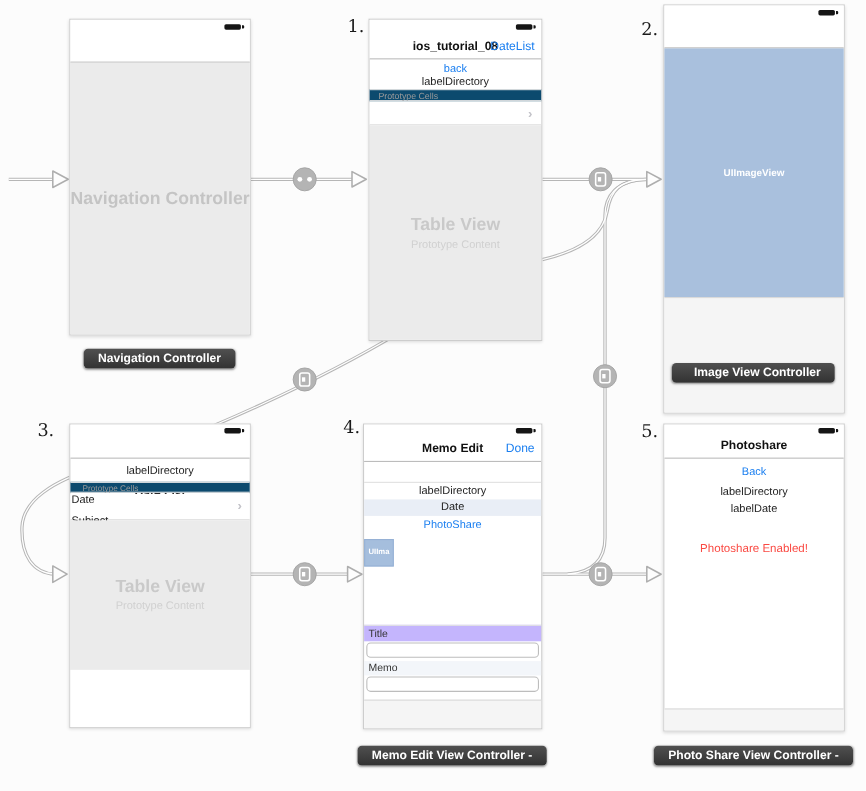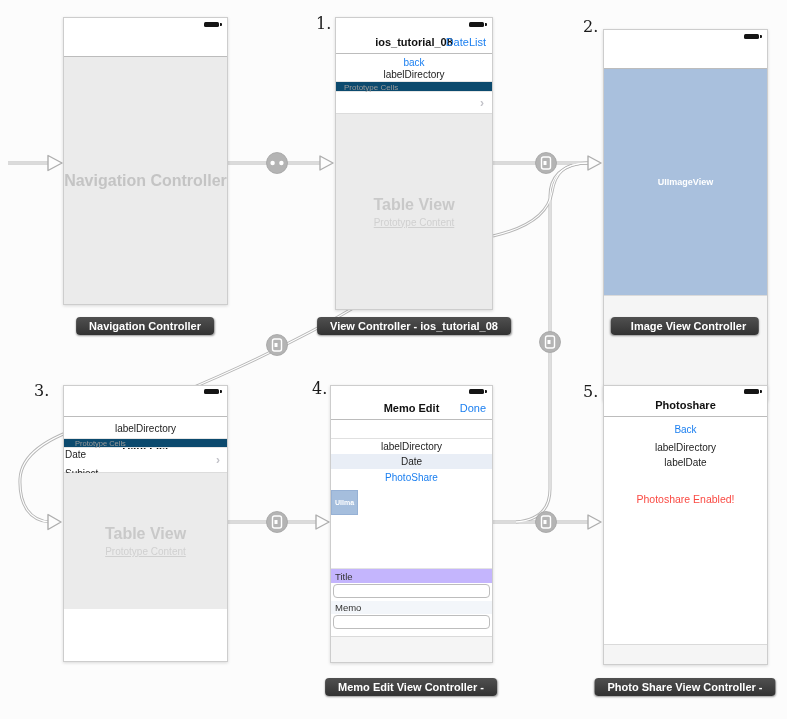--- a/index.html
+++ b/index.html
@@ -14,21 +14,21 @@
   .battery{position:absolute;width:15px;height:5px;background:#151515;border-radius:1.5px;}
   .battery:after{content:"";position:absolute;right:-2.5px;top:1px;width:2px;height:3px;
           background:#151515;border-radius:0 1px 1px 0;}
   .cx{position:absolute;left:0;right:0;text-align:center;}
   .navtitle{font-size:11px;font-weight:bold;color:#111;}
   .bluebtn{color:#1b7ff0;font-size:10.5px;text-align:center;}
   .hair{position:absolute;left:0;right:0;height:1px;}
   .grayarea{position:absolute;left:0;right:0;background:#ebebeb;display:flex;flex-direction:column;
           align-items:center;justify-content:center;}
   .tv-title{font-size:16px;font-weight:bold;color:#c9c9c9;}
-  .tv-sub{font-size:10px;color:#d0d0d0;margin-top:3px;text-decoration:underline;}
+  .tv-sub{font-size:10px;color:#d0d0d0;margin-top:3px;}
   .band{position:absolute;left:0;right:0;background:#0c4a6e;border-top:1px solid #e6e6e6;
         border-bottom:1px solid #e6e6e6;color:#9a9a9a;}
   .chev{position:absolute;color:#c2c2c8;font-size:12px;font-weight:bold;}
   .badge{position:absolute;transform:translateX(-50%);background:linear-gradient(#505050,#323232);
          color:#fff;font-weight:bold;font-size:11px;padding:3px 13px;border-radius:4px;
          white-space:nowrap;box-shadow:0 1px 2px rgba(0,0,0,0.4);z-index:3;}
   .num{position:absolute;font-family:"DejaVu Serif",serif;font-size:16px;color:#1a1a1a;z-index:3;}
   .field{position:absolute;left:2px;right:2px;height:12px;background:#fff;
          border:1px solid #bdbdbd;border-radius:4px;}
   .tintrow{background:#e9eef6;}
@@ -124,32 +124,31 @@
     <div class="cx" style="top:51px;font-size:10px;color:#222;">labelDirectory</div>
     <div class="band" style="top:63px;height:11px;font-size:8px;line-height:11px;padding-left:8px;box-sizing:border-box;">Prototype Cells</div>
     <div style="position:absolute;left:0;right:0;top:75px;height:20px;background:#fff;border-bottom:1px solid #dcdcdc;">
       <div class="chev" style="right:8px;top:3px;">›</div>
     </div>
     <div class="grayarea" style="top:96px;bottom:0;">
       <div class="tv-title">Table View</div>
       <div class="tv-sub">Prototype Content</div>
     </div>
   </div>
-  <div class="badge" style="left:414px;top:317px;">View Controller - ios_tutorial_08</div>
-
-  <div class="device" style="left:603px;top:29px;width:165px;height:372px;">
+
+  <div class="device" style="left:603px;top:4px;width:165px;height:372px;">
     <div style="position:absolute;left:0;right:0;top:0;height:38px;background:#fff;border-bottom:1px solid #bcbcbc;">
       <div class="battery" style="right:8px;top:4px;"></div>
     </div>
     <div style="position:absolute;left:0;right:0;top:39px;height:226px;background:#a9c0dd;display:flex;align-items:center;justify-content:center;">
       <div style="font-size:9px;font-weight:bold;color:#fff;">UIImageView</div>
     </div>
     <div style="position:absolute;left:0;right:0;top:265px;bottom:0;background:#f5f5f5;border-top:1px solid #dadada;"></div>
   </div>
-  <div class="badge" style="left:685px;top:317px;padding-left:20px;">Image View Controller</div>
+  <div class="badge" style="left:685px;top:330px;padding-left:20px;">Image View Controller</div>
 
   <div class="device" style="left:63px;top:385px;width:165px;height:277px;">
     <div style="position:absolute;left:0;right:0;top:0;height:30px;background:#fff;border-bottom:1px solid #bcbcbc;">
       <div class="battery" style="right:8px;top:3px;"></div>
       <div class="cx navtitle" style="top:13px;margin-top:44px;">Date List</div>
     </div>
     <div class="cx" style="top:37px;font-size:10px;color:#222;">labelDirectory</div>
     <div class="band" style="top:52px;height:10px;font-size:7.5px;line-height:10px;padding-left:11px;box-sizing:border-box;">Prototype Cells</div>
     <div style="position:absolute;left:0;right:0;top:63px;height:23px;background:#fff;border-bottom:1px solid #dcdcdc;">
       <div style="position:absolute;left:1px;top:0;font-size:10px;color:#222;">Date</div>

